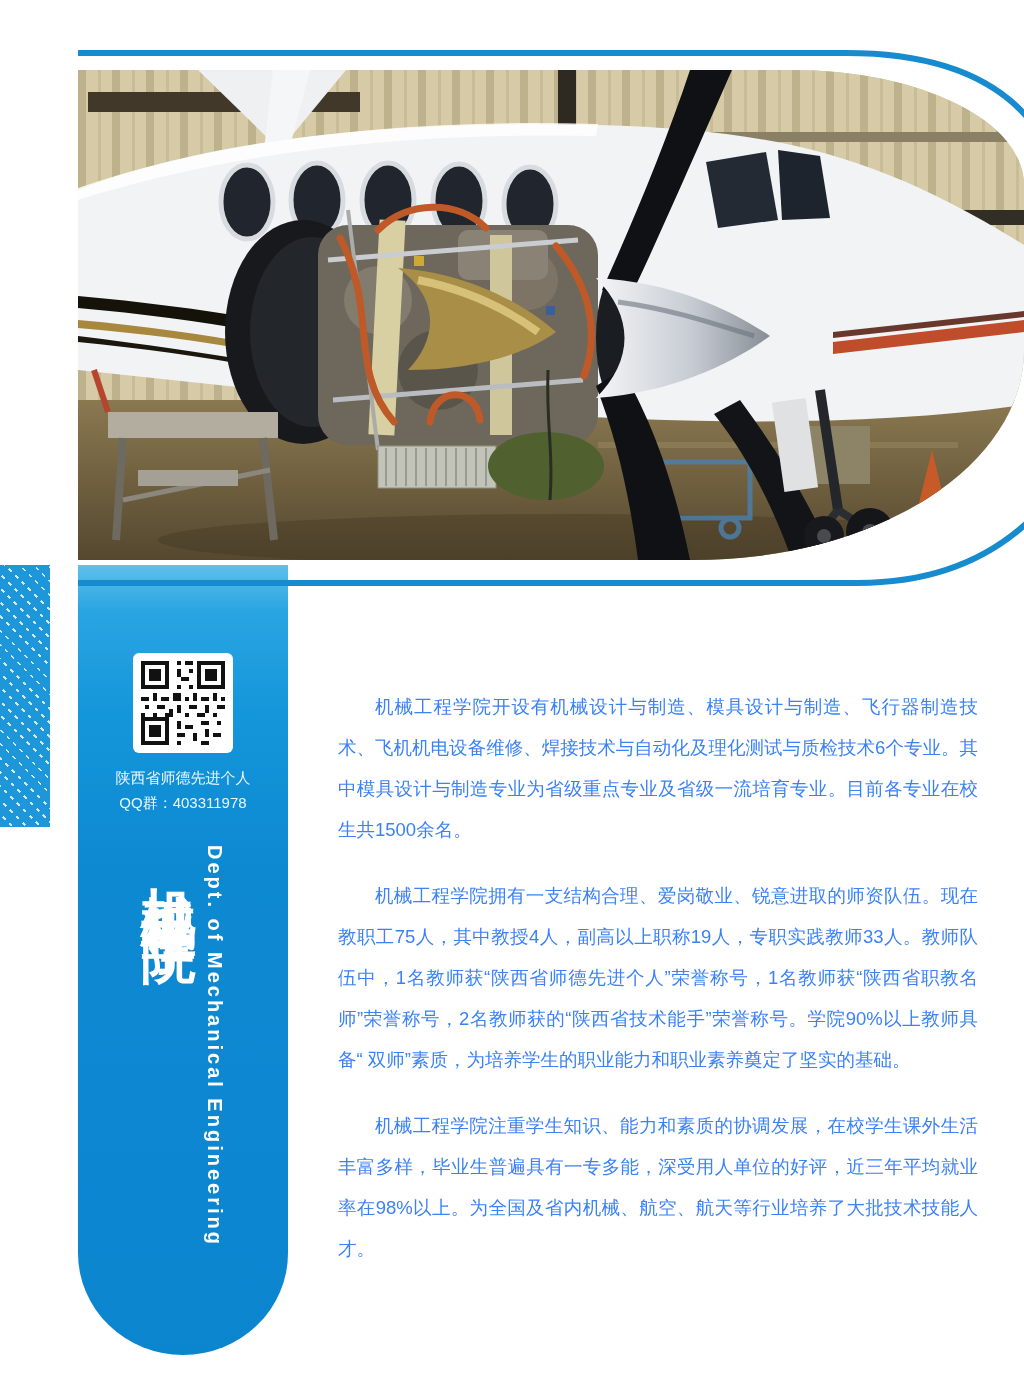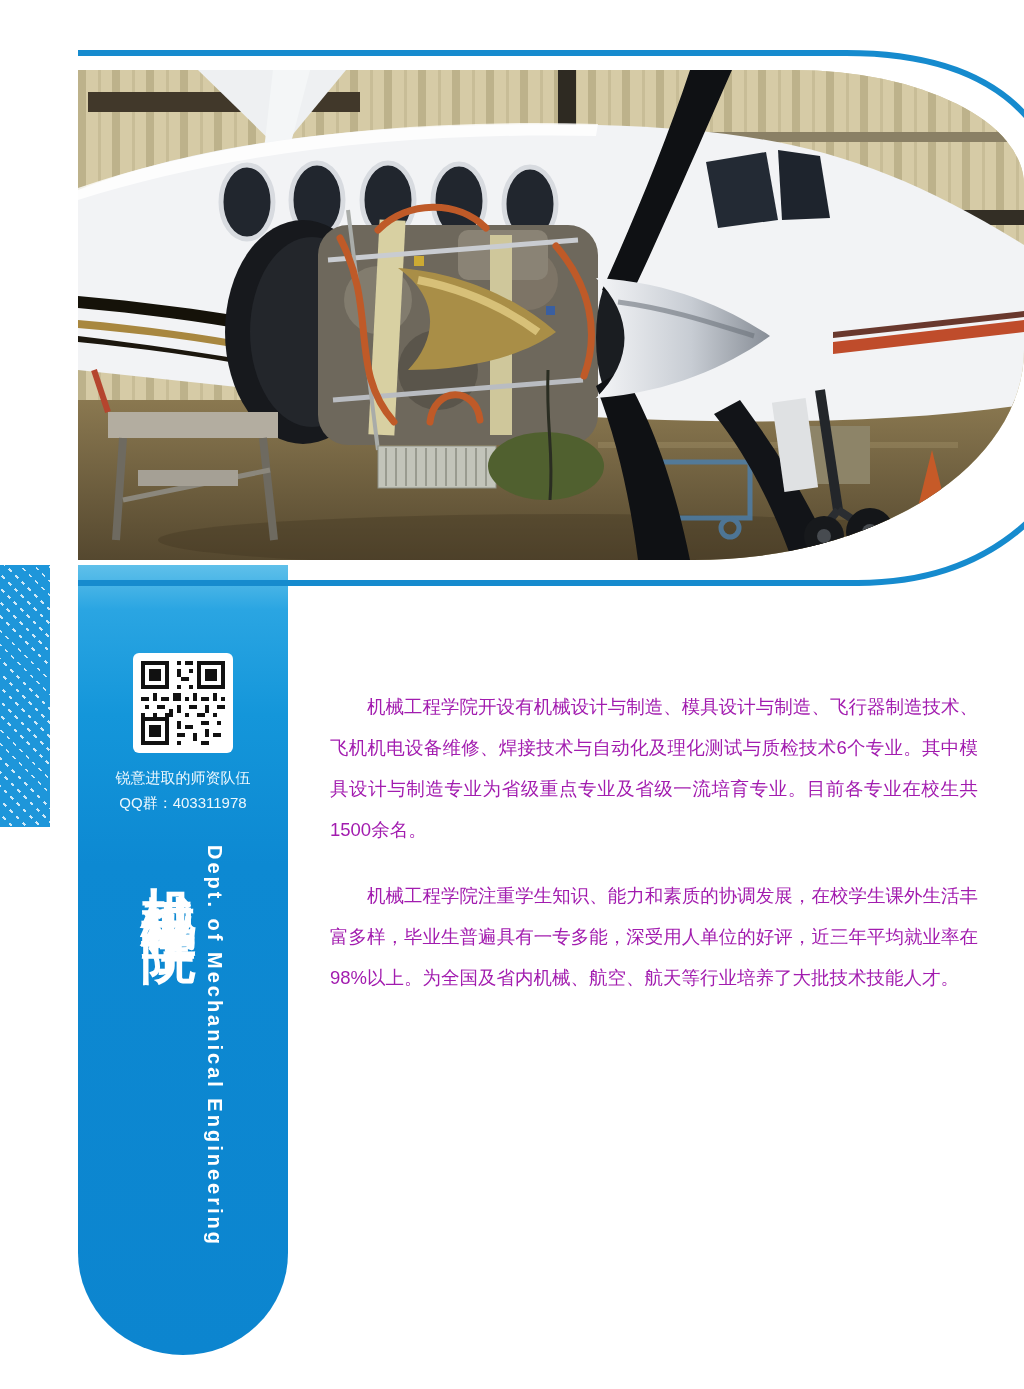--- a/index.html
+++ b/index.html
@@ -44,21 +44,21 @@
     color:#ffffff; font-size:55px; font-weight:700; letter-spacing:8px; line-height:1.0;
   }
   .title-en {
     writing-mode:vertical-rl;
     color:#ffffff; font-size:20px; font-weight:700; letter-spacing:3px; line-height:1.0; padding-top:2px;
   }
 
   
   .content { position:absolute; left:322px; top:686px; width:656px; z-index:4; }
   .content p {
-    margin:0 0 25px 8px; font-size:18.5px; line-height:41px; color:#a21caf;
+    margin:0 0 25px 16px; font-size:18.5px; line-height:41px; color:#3b82f6;
     text-align:justify; text-indent:2em;
   }
 </style>
 </head>
 <body>
 
 <div class="page">
 
   <div class="photo">
     <svg viewBox="0 0 946 490" preserveAspectRatio="none">
@@ -196,27 +196,28 @@
             <rect x="8" y="8" width="12" height="12"></rect>
           <path fill-rule="evenodd" d="M56 0h28v28H56zM60 4h20v20H60z"></path>
             <rect x="64" y="8" width="12" height="12"></rect>
           <path fill-rule="evenodd" d="M0 56h28v28H0zM4 60h20v20H4z"></path>
             <rect x="8" y="64" width="12" height="12"></rect>
           <path d="M36 0h4v4h-4z M44 0h8v4h-8z M36 8h4v8h-4z M48 8h4v4h-4z M40 16h8v4h-8z M36 24h4v4h-4z M48 24h4v4h-4z M0 36h8v4H0z M12 32h4v8h-4z M20 36h8v4h-8z M32 32h8v8h-8z M44 36h4v4h-4z M52 32h4v8h-4z M60 36h8v4h-8z M72 32h4v8h-4z M80 36h4v4h-4z M4 44h4v4H4z M16 44h8v4h-8z M28 48h4v4h-4z M36 44h4v8h-4z M48 44h8v4h-8z M64 44h4v8h-4z M76 44h8v4h-8z M0 52h4v4H0z M12 52h4v4h-4z M24 52h8v4h-8z M44 52h4v4h-4z M56 52h8v4h-8z M72 52h4v4h-4z M36 60h4v8h-4z M44 64h8v4h-8z M60 60h8v4h-8z M76 60h4v4h-4z M36 72h8v4h-8z M52 72h4v8h-4z M64 68h4v8h-4z M72 72h8v4h-8z M60 80h8v4h-8z M36 80h4v4h-4z"></path>
         </g>
       </svg>
     </div>
     <div class="qr-caption">
-      <div>锐意进取的师资队伍</div>
+      <div>陕西省师德先进个人</div>
       <div>QQ群：403311978</div>
     </div>
     <div class="banner-title">
       <div class="title-cn">机械工程学院</div>
       <div class="title-en">Dept. of Mechanical Engineering</div>
     </div>
   </div>
 
   <div class="content">
     <p>机械工程学院开设有机械设计与制造、模具设计与制造、飞行器制造技术、飞机机电设备维修、焊接技术与自动化及理化测试与质检技术6个专业。其中模具设计与制造专业为省级重点专业及省级一流培育专业。目前各专业在校生共1500余名。</p>
+    <p>机械工程学院拥有一支结构合理、爱岗敬业、锐意进取的师资队伍。现在教职工75人，其中教授4人，副高以上职称19人，专职实践教师33人。教师队伍中，1名教师获“陕西省师德先进个人”荣誉称号，1名教师获“陕西省职教名师”荣誉称号，2名教师获的“陕西省技术能手”荣誉称号。学院90%以上教师具备“ 双师”素质，为培养学生的职业能力和职业素养奠定了坚实的基础。</p>
     <p>机械工程学院注重学生知识、能力和素质的协调发展，在校学生课外生活丰富多样，毕业生普遍具有一专多能，深受用人单位的好评，近三年平均就业率在98%以上。为全国及省内机械、航空、航天等行业培养了大批技术技能人才。</p>
   </div>
 
 </div>
 
 </body></html>

